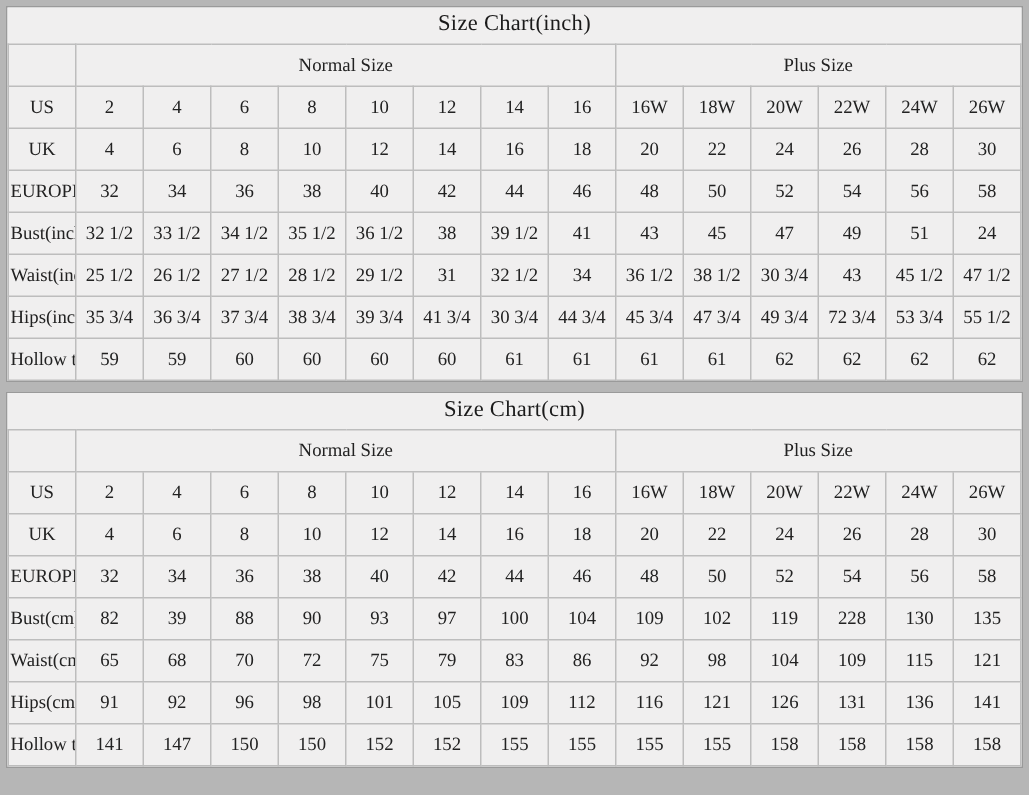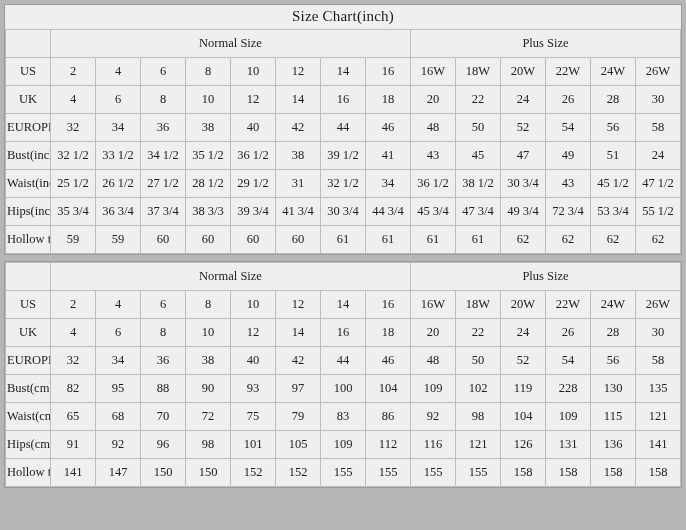--- a/index.html
+++ b/index.html
@@ -166,21 +166,21 @@
             <td>30 3/4</td>
             <td>43</td>
             <td>45 1/2</td>
             <td>47 1/2</td>
           </tr>
           <tr>
             <td class="rowlabel">Hips(inch)</td>
             <td>35 3/4</td>
             <td>36 3/4</td>
             <td>37 3/4</td>
-            <td>38 3/3</td>
+            <td>38 3/4</td>
             <td>39 3/4</td>
             <td>41 3/4</td>
             <td>30 3/4</td>
             <td>44 3/4</td>
             <td>45 3/4</td>
             <td>47 3/4</td>
             <td>49 3/4</td>
             <td>72 3/4</td>
             <td>53 3/4</td>
             <td>55 1/2</td>
@@ -200,20 +200,21 @@
             <td>62</td>
             <td>62</td>
             <td>62</td>
             <td>62</td>
           </tr>
         </tbody>
     </table>
   </div>
 
   <div class="chart-block">
+    <div class="chart-title">Size Chart(cm)</div>
     <table class="size-table t2">
       <tbody>
           <tr>
             <td class="blank"></td>
             <td class="grouphdr" colspan="8">Normal Size</td>
             <td class="grouphdr" colspan="6">Plus Size</td>
           </tr>
           <tr>
             <td class="rowlabel">US</td>
             <td>2</td>
@@ -261,21 +262,21 @@
             <td>48</td>
             <td>50</td>
             <td>52</td>
             <td>54</td>
             <td>56</td>
             <td>58</td>
           </tr>
           <tr>
             <td class="rowlabel">Bust(cm)</td>
             <td>82</td>
-            <td>95</td>
+            <td>39</td>
             <td>88</td>
             <td>90</td>
             <td>93</td>
             <td>97</td>
             <td>100</td>
             <td>104</td>
             <td>109</td>
             <td>102</td>
             <td>119</td>
             <td>228</td>

